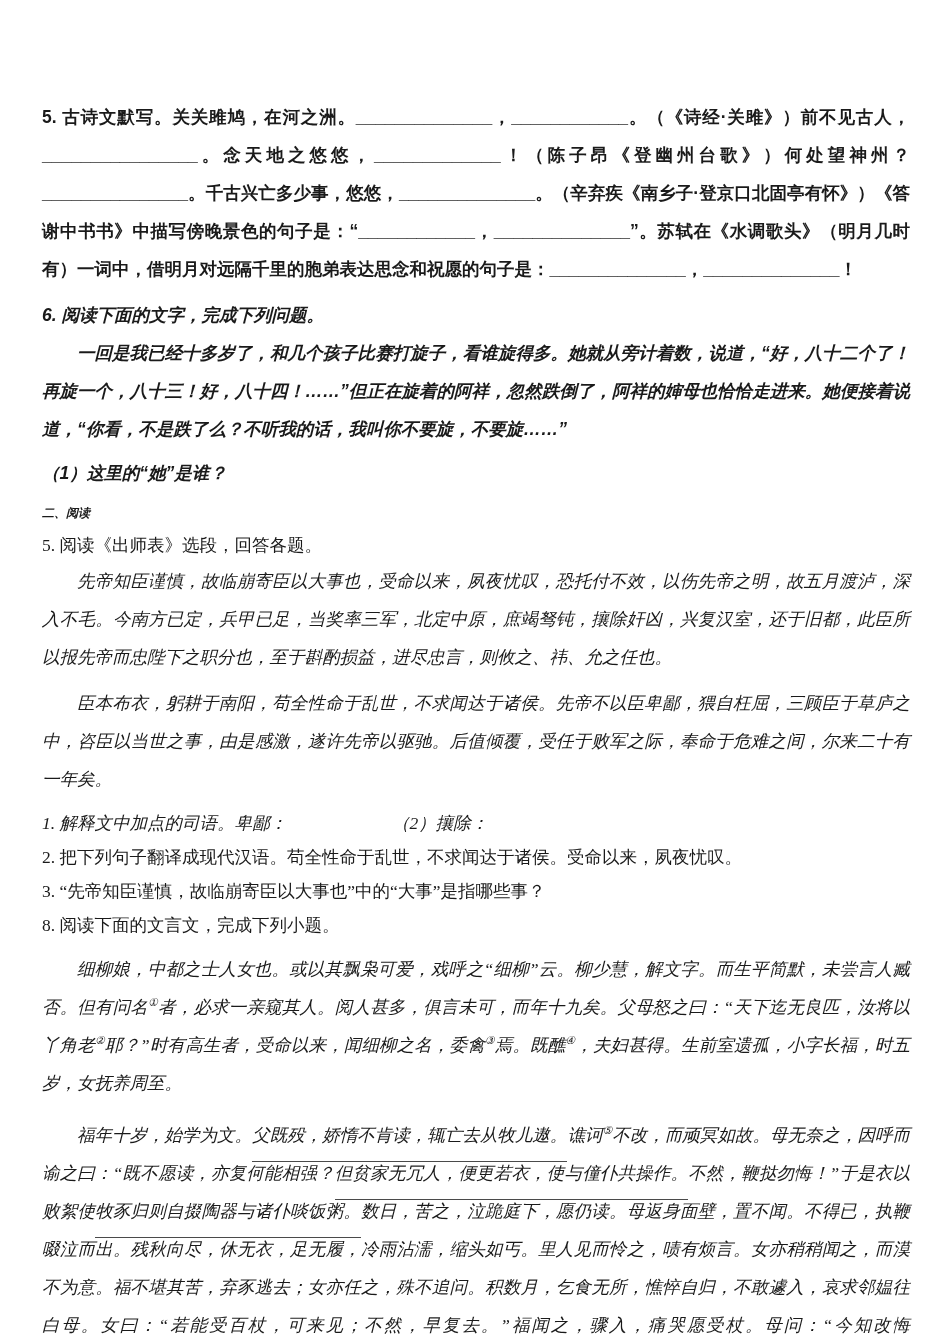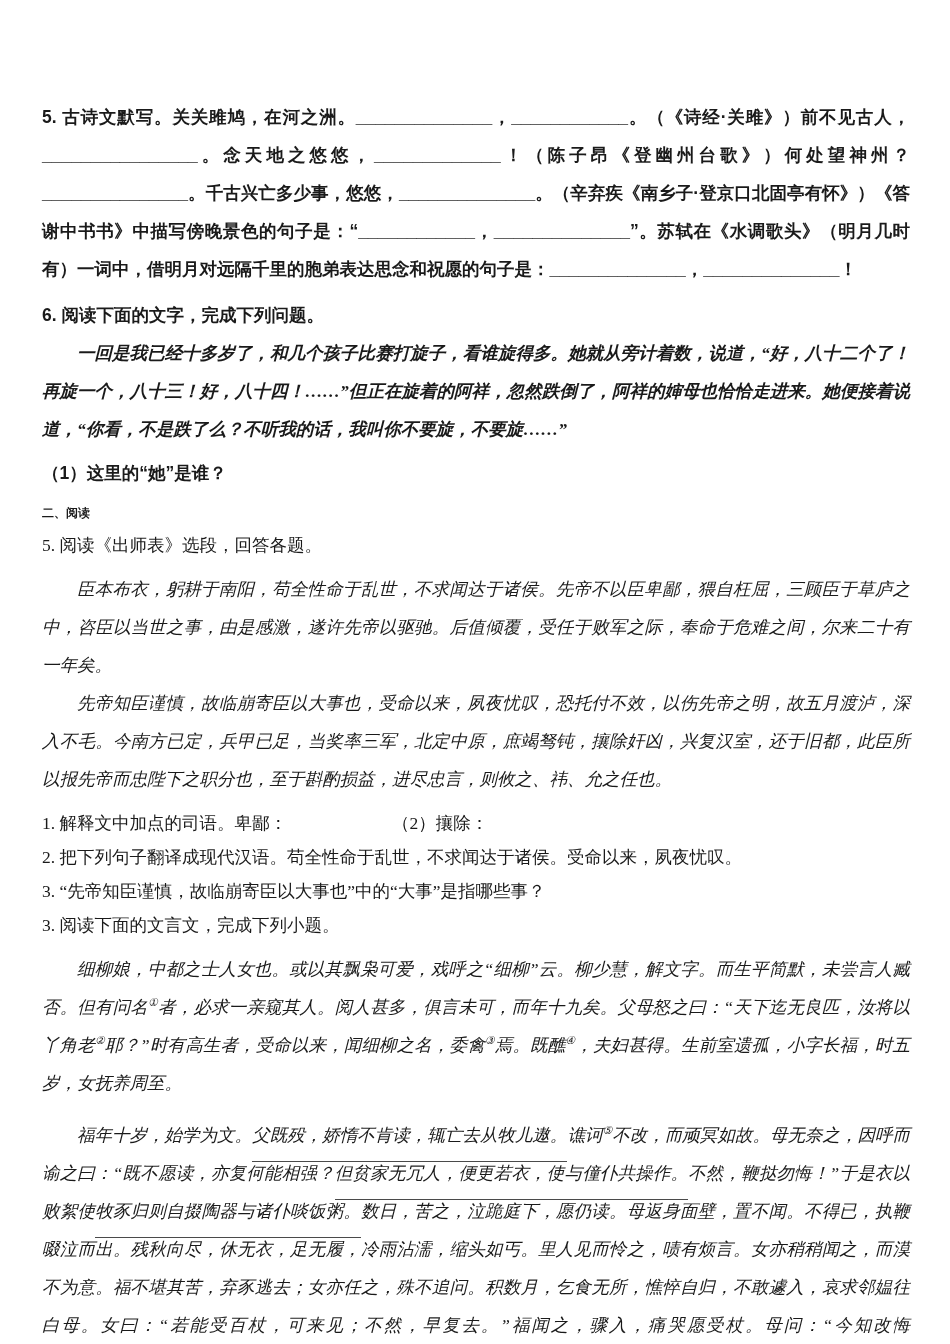--- a/index.html
+++ b/index.html
@@ -33,26 +33,26 @@
     font-family: "Liberation Serif", "DejaVu Serif", serif;
     font-weight: 400;
   }
   
   .kai {
     font-family: "Liberation Serif", "DejaVu Serif", serif;
     font-style: italic;
     font-weight: 400;
   }
   .kai-bold {
-    font-family: Liberation Serif, serif;
+    font-family: Liberation Sans, sans-serif;
     font-style: italic;
     font-weight: 600;
   }
   .indent { text-indent: 2em; }
-  .mt-sm { margin-top: 8px; }
+  .mt-sm { margin-top: 8px; font-style: italic; }
   .mt-md { margin-top: 14px; }
   .heading2 {
     font-size: 12px;
     line-height: 30px;
   }
   .sub {
     line-height: 34px;
   }
   .u {
     border-bottom: 1.5px solid #4a4a4a;
@@ -74,25 +74,25 @@
   <div class="block hei mt-sm">6. 阅读下面的文字，完成下列问题。</div>
 
   <div class="block kai-bold indent">一回是我已经十多岁了，和几个孩子比赛打旋子，看谁旋得多。她就从旁计着数，说道，“好，八十二个了！再旋一个，八十三！好，八十四！……”但正在旋着的阿祥，忽然跌倒了，阿祥的婶母也恰恰走进来。她便接着说道，“你看，不是跌了么？不听我的话，我叫你不要旋，不要旋……”</div>
 
   <div class="block hei sub mt-sm">（1）这里的“她”是谁？</div>
 
   <div class="block hei heading2 mt-sm">二、阅读</div>
 
   <div class="block song sub">5. 阅读《出师表》选段，回答各题。</div>
 
+  <div class="block kai indent">先帝知臣谨慎，故临崩寄臣以大事也，受命以来，夙夜忧叹，恐托付不效，以伤先帝之明，故五月渡泸，深入不毛。今南方已定，兵甲已足，当奖率三军，北定中原，庶竭驽钝，攘除奸凶，兴复汉室，还于旧都，此臣所以报先帝而忠陛下之职分也，至于斟酌损益，进尽忠言，则攸之、祎、允之任也。</div>
   <div class="block kai indent mt-sm">臣本布衣，躬耕于南阳，苟全性命于乱世，不求闻达于诸侯。先帝不以臣卑鄙，猥自枉屈，三顾臣于草庐之中，咨臣以当世之事，由是感激，遂许先帝以驱驰。后值倾覆，受任于败军之际，奉命于危难之间，尔来二十有一年矣。</div>
-  <div class="block kai indent">先帝知臣谨慎，故临崩寄臣以大事也，受命以来，夙夜忧叹，恐托付不效，以伤先帝之明，故五月渡泸，深入不毛。今南方已定，兵甲已足，当奖率三军，北定中原，庶竭驽钝，攘除奸凶，兴复汉室，还于旧都，此臣所以报先帝而忠陛下之职分也，至于斟酌损益，进尽忠言，则攸之、祎、允之任也。</div>
 
   <div class="block song sub mt-sm">1. 解释文中加点的司语。卑鄙：　　　　　　（2）攘除：</div>
   <div class="block song sub">2. 把下列句子翻译成现代汉语。苟全性命于乱世，不求闻达于诸侯。受命以来，夙夜忧叹。</div>
   <div class="block song sub">3. “先帝知臣谨慎，故临崩寄臣以大事也”中的“大事”是指哪些事？</div>
 
-  <div class="block song sub">3. 阅读下面的文言文，完成下列小题。</div>
+  <div class="block song sub">8. 阅读下面的文言文，完成下列小题。</div>
 
   <div class="block kai indent mt-sm"><span>细柳娘，中都之士人女也。或以其飘枭可爱，戏呼之“细柳”云。柳少慧，解文字。而生平简默，未尝言人臧否。但有问名</span><span class="sup">①</span><span>者，必求一亲窥其人。阅人甚多，俱言未可，而年十九矣。父母怒之曰：“天下迄无良匹，汝将以丫角老</span><span class="sup">②</span><span>耶？”时有高生者，受命以来，闻细柳之名，委禽</span><span class="sup">③</span><span>焉。既醮</span><span class="sup">④</span><span>，夫妇甚得。生前室遗孤，小字长福，时五岁，女抚养周至。</span></div>
   <div class="block kai indent mt-md"><span>福年十岁，始学为文。</span><span class="u">父既殁，娇惰不肯读，辄亡去从牧儿遨。</span><span>谯诃</span><span class="sup">⑤</span><span>不改，而顽冥如故。母无奈之，因呼而谕之曰：“既不愿读，亦复何能相强？</span><span class="u">但贫家无冗人，便更若衣，使与僮仆共操作。</span><span>不然，鞭挞勿悔！”于是衣以败絮使</span><span class="u">牧豕归则自掇陶器与诸仆啖饭粥。</span><span>数日，苦之，泣跪庭下，愿仍读。母返身面壁，置不闻。不得已，执鞭啜泣而出。残秋向尽，休无衣，足无履，冷雨沾濡，缩头如丐。里人见而怜之，啧有烦言。女亦稍稍闻之，而漠不为意。福不堪其苦，弃豕逃去；女亦任之，殊不追问。积数月，乞食无所，憔悴自归，不敢遽入，哀求邻媪往白母。女曰：“若能受百杖，可来见；不然，早复去。”福闻之，骤入，痛哭愿受杖。母问：“今知改悔乎？”曰：“悔矣。”曰：“既知悔，无须</span></div>
 
 </div>
 
 </body></html>

